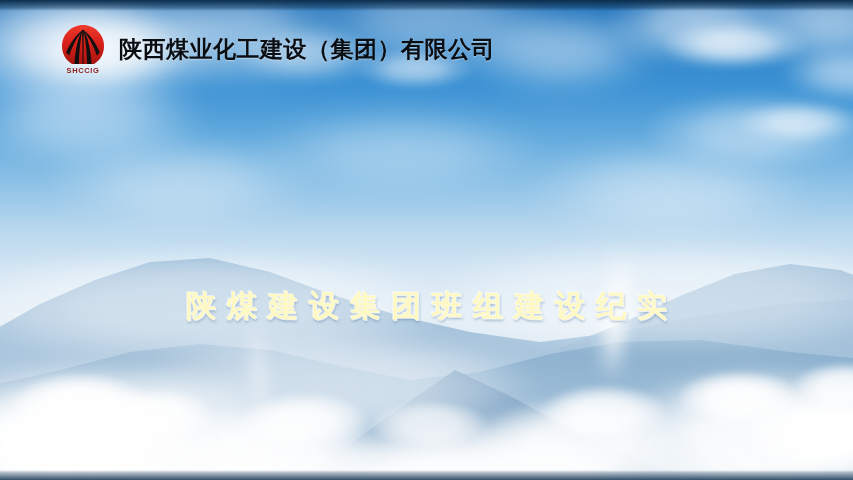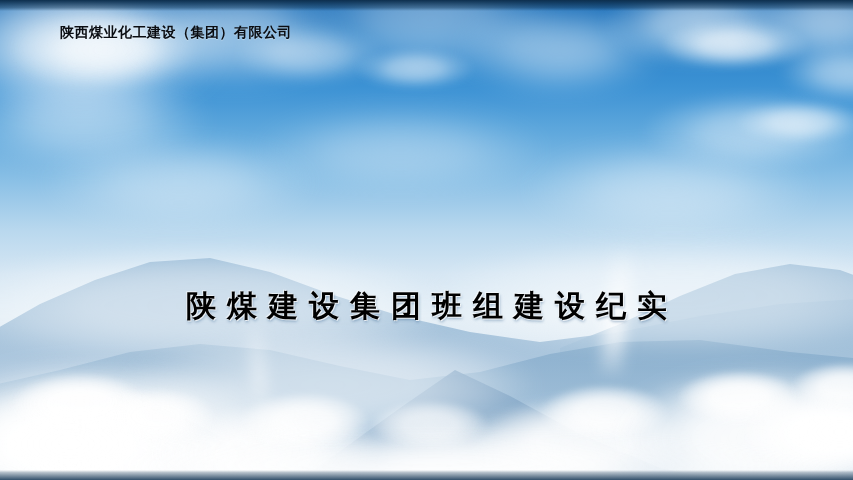--- a/index.html
+++ b/index.html
@@ -135,21 +135,21 @@
     width: 46px;
     text-align: center;
     font-size: 7.5px;
     font-weight: bold;
     letter-spacing: 0.6px;
     color: #8f1a16;
     font-family: "Liberation Sans", sans-serif;
     line-height: 8px;
   }
   .brand-name {
-    font-size: 14px;
+    font-size: 23px;
     font-weight: bold;
     color: #0a0d12;
     letter-spacing: 0.5px;
     white-space: nowrap;
     font-family: "DejaVu Sans", "Liberation Sans", sans-serif;
     text-shadow: 0 1px 1px rgba(255,255,255,0.35);
   }
 
   
   .title-wrap {
@@ -201,21 +201,21 @@
     pointer-events: none;
   }
   .subtitle {
     display: inline-block;
     font-family: "DejaVu Sans", "Liberation Sans", sans-serif;
     font-size: 30px;
     line-height: 36px;
     font-weight: bold;
     letter-spacing: 11px;
     text-indent: 11px;
-    color: #000000;
+    color: #fef9c3;
     text-shadow:
       0 0 1px rgba(255,255,255,0.9),
       1px 1px 0 rgba(255,255,255,0.75),
       -1px -1px 0 rgba(255,255,255,0.55),
       1px 2px 3px rgba(28,76,124,0.4);
   }
 </style>
 </head>
 <body>
 
@@ -297,20 +297,42 @@
     <div class="cloudbank" style="left:740px; top:384px; width:200px; height:96px;"></div>
     <div class="cloudbank b3" style="left:790px; top:362px; width:110px; height:50px; opacity:.9;"></div>
     <div class="cloudbank b2" style="left:-90px; top:436px; width:1040px; height:120px; opacity:.8;"></div>
 
     <div class="cloudbank b2" style="left:-60px; top:246px; width:520px; height:120px; opacity:.5;"></div>
     <div class="cloudbank b2" style="left:420px; top:236px; width:520px; height:120px; opacity:.45;"></div>
     <div class="cloudbank b2" style="left:120px; top:330px; width:420px; height:110px; opacity:.55;"></div>
   </div>
 
   <div class="brand">
+    <div class="brand-logo">
+      <svg class="logo-mark" width="46" height="42" viewBox="0 0 46 42">
+        <defs>
+          <linearGradient id="redDome" x1="0" y1="0" x2="0" y2="1">
+            <stop offset="0%" stop-color="#ef3b2c"></stop>
+            <stop offset="45%" stop-color="#d8201a"></stop>
+            <stop offset="100%" stop-color="#a81410"></stop>
+          </linearGradient>
+        </defs>
+
+        <path d="M23,1 C34.6,1 44,10.4 44,22 C44,30 40,36.5 34,40 L12,40 C6,36.5 2,30 2,22 C2,10.4 11.4,1 23,1 Z" fill="url(#redDome)"></path>
+
+        <g fill="#101010">
+          <path d="M23,5 C20.6,13 19.2,27 18.8,40 L14.4,40 C15.4,26 18,12 23,5 Z"></path>
+          <path d="M23,5 C25.4,13 26.8,27 27.2,40 L31.6,40 C30.6,26 28,12 23,5 Z"></path>
+          <path d="M22.1,6 L23.9,6 C23.6,18 23.5,29 23.5,40 L22.5,40 C22.5,29 22.4,18 22.1,6 Z"></path>
+          <path d="M23,6 C18,12 12.6,21 9.2,31.5 L6.2,28.6 C10,19 16,10.5 23,6 Z"></path>
+          <path d="M23,6 C28,12 33.4,21 36.8,31.5 L39.8,28.6 C36,19 30,10.5 23,6 Z"></path>
+        </g>
+      </svg>
+      <div class="logo-word">SHCCIG</div>
+    </div>
     <div class="brand-name">陕西煤业化工建设（集团）有限公司</div>
   </div>
 
 
   <div class="subtitle-wrap">
     <div class="subtitle">陕煤建设集团班组建设纪实</div>
   </div>
 
   <div class="letterbox top"></div>
   <div class="letterbox bottom"></div>

